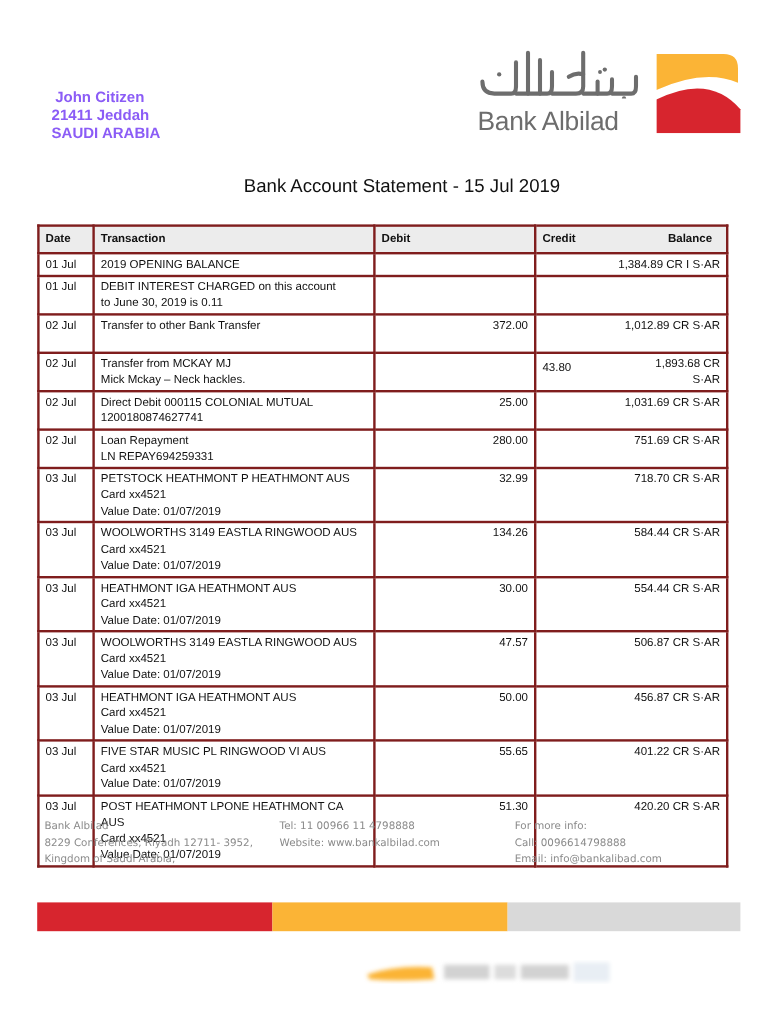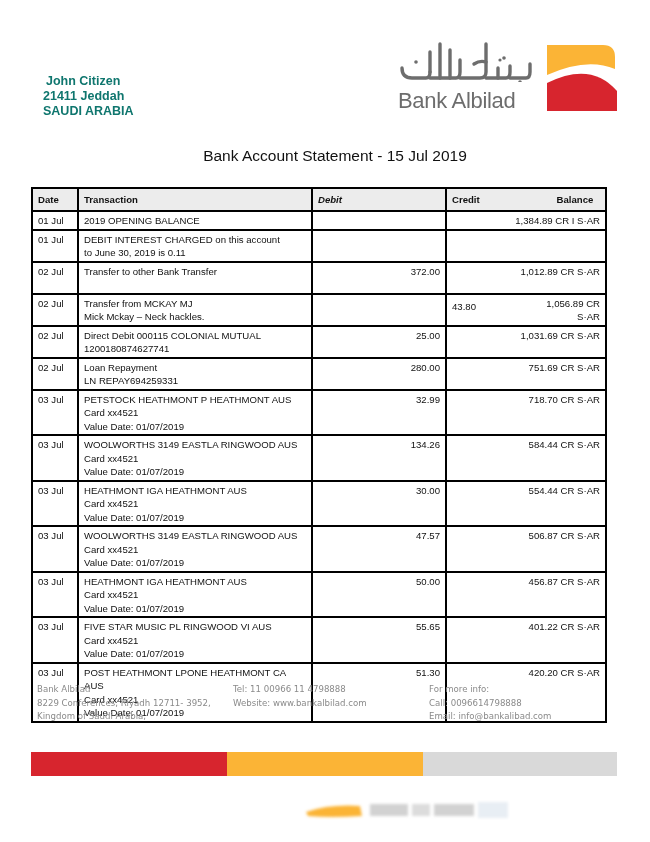--- a/index.html
+++ b/index.html
@@ -1,31 +1,31 @@
 <!DOCTYPE html>
 <html><head>
 <meta charset="utf-8">
 <style>
   html, body { margin:0; padding:0; background:#ffffff; }
   body { width:650px; height:842px; position:relative; overflow:hidden; font-family:"Liberation Sans", sans-serif; color:#111; }
-  .addr { position:absolute; left:43px; top:74px; font-weight:bold; font-size:12.5px; line-height:15px; color:#0f766e; }
+  .addr { position:absolute; left:43px; top:74px; font-weight:bold; font-size:12.5px; line-height:15px; color:#8b5cf6; }
   .addr div:first-child { padding-left:3px; }
   .logo { position:absolute; left:396px; top:38px; width:222px; height:74px; }
   .logo-ar { position:absolute; left:0; top:0; width:138px; height:44px; }
   .logo-en { position:absolute; left:2px; top:50px; font-size:22px; color:#6d6d6d; letter-spacing:-0.3px; white-space:nowrap; }
   .logo-mark { position:absolute; left:151px; top:5px; width:71px; height:68px; }
   .title { position:absolute; left:0; width:670px; top:147px; text-align:center; font-size:15.5px; color:#111; }
   table.stmt { position:absolute; left:31px; top:187px; width:576px; border-collapse:collapse; font-size:9.6px; }
-  table.stmt td, table.stmt th { border:2px solid #000000; vertical-align:top; padding:2px 5px 1px 5px; line-height:13.5px; }
+  table.stmt td, table.stmt th { border:2px solid #7f1d1d; vertical-align:top; padding:2px 5px 1px 5px; line-height:13.5px; }
   table.stmt th { background:#ececec; font-weight:bold; text-align:left; height:18px; vertical-align:middle; }
   .c-date { width:34px; }
   .c-tx { width:222px; }
   .c-debit { width:122px; }
   .c-cb { padding:0 !important; }
-  th.th-debit { text-align:left;font-style:italic; }
+  th.th-debit { text-align:left; }
   .cb-wrap { display:flex; width:100%; }
   .cb-credit { width:58px; padding-left:5px; }
   .cb-bal { flex:1; text-align:right; padding-right:5px; }
   td.num { vertical-align:bottom; text-align:right;border-radius:10px; }
   td.cb { vertical-align:bottom; }
   td.cb.top { vertical-align:top; }
   .line { display:block; white-space:nowrap; }
   .footer { position:absolute; top:683px; font-family:"DejaVu Sans", sans-serif; font-size:8.6px; color:#8a8a8a; line-height:13.6px; }
   .f1 { left:37px; } .f2 { left:233px; } .f3 { left:429px; }
   .bar { position:absolute; top:752px; height:24px; }
@@ -139,21 +139,21 @@
         <td class="c-date">02 Jul</td>
         <td class="c-tx">
           <span class="line">Transfer from MCKAY MJ</span>
           <span class="line">Mick Mckay – Neck hackles.</span>
         </td>
         <td class="c-debit num"></td>
         <td class="c-cb cb top">
           <div class="cb-wrap" style="padding: 2px 0px 1px;">
             <span class="cb-credit" style="padding-top: 3px;">43.80</span>
             <span class="cb-bal">
-              <span class="line">1,056.89 CR</span>
+              <span class="line">1,893.68 CR</span>
               <span class="line">S·AR</span>
             </span>
           </div>
         </td>
       </tr>
       <tr>
         <td class="c-date">02 Jul</td>
         <td class="c-tx">
           <span class="line">Direct Debit 000115 COLONIAL MUTUAL</span>
           <span class="line">1200180874627741</span>

